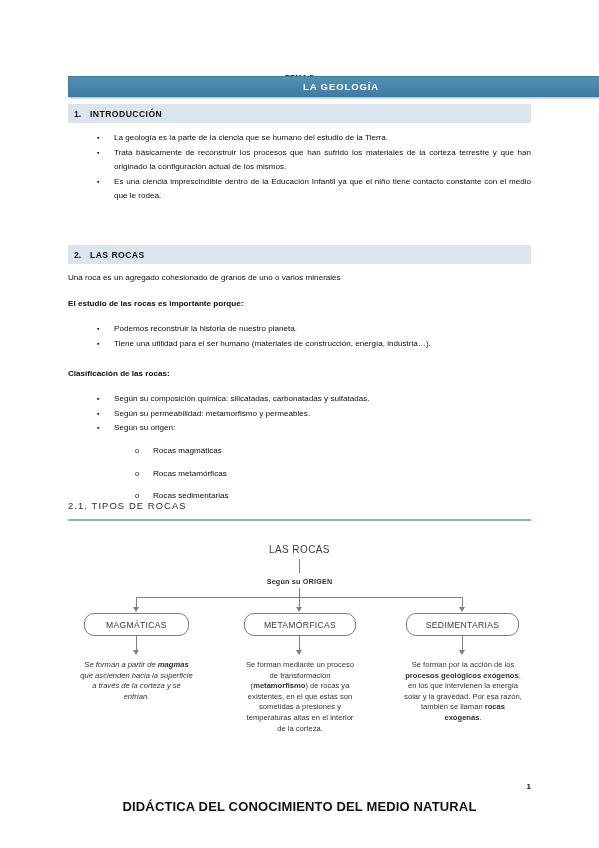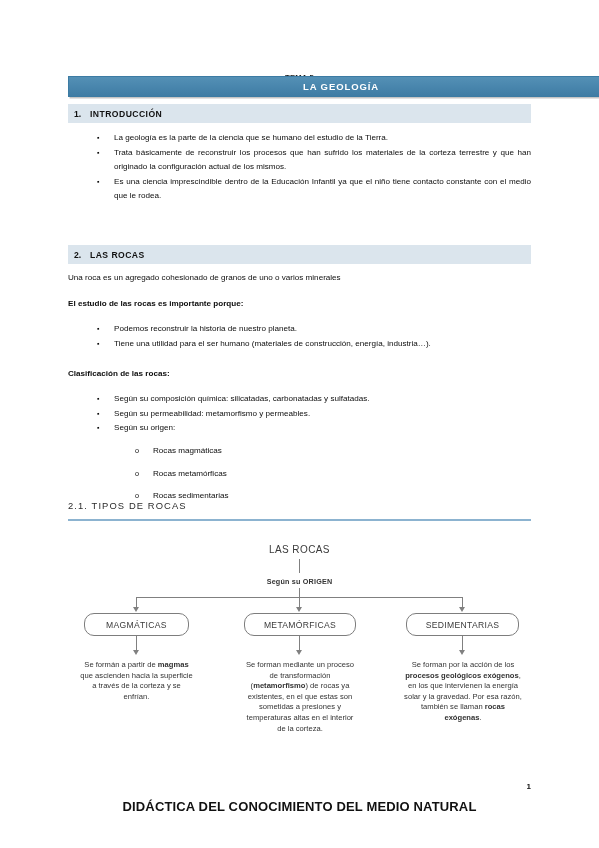--- a/index.html
+++ b/index.html
@@ -374,21 +374,21 @@
 
       <div class="vline" style="left:68px; top:96px; height:15px;"></div>
       <div class="arrow-d" style="left:65px; top:110px;"></div>
 
       <div class="vline" style="left:231px; top:96px; height:15px;"></div>
       <div class="arrow-d" style="left:228px; top:110px;"></div>
 
       <div class="vline" style="left:394px; top:96px; height:15px;"></div>
       <div class="arrow-d" style="left:391px; top:110px;"></div>
 
-      <div class="desc" style="left:12px; top:120px; width:113px;"><span>Se formán a partir de </span><b>magmas</b><span> que ascienden hacia la superficie a través de la corteza y se enfrían.</span></div>
+      <div class="desc" style="left:12px; top:120px; width:113px;font-style:italic;"><span>Se formán a partir de </span><b>magmas</b><span> que ascienden hacia la superficie a través de la corteza y se enfrían.</span></div>
       <div class="desc" style="left:174px; top:120px; width:116px;"><span>Se forman mediante un proceso de transformación (</span><b>metamorfismo</b><span>) de rocas ya existentes, en el que estas son sometidas a presiones y temperaturas altas en el interior de la corteza.</span></div>
       <div class="desc" style="left:336px; top:120px; width:118px;"><span>Se forman por la acción de los </span><b>procesos geológicos exógenos</b><span>, en los que intervienen la energía solar y la gravedad. Por esa razón, también se llaman </span><b>rocas exógenas</b><span>.</span></div>
 
     </div>
 
     <div class="page-num">1</div>
     <div class="footer-text">DIDÁCTICA DEL CONOCIMIENTO DEL MEDIO NATURAL</div>
 
   </div>
 </div>

